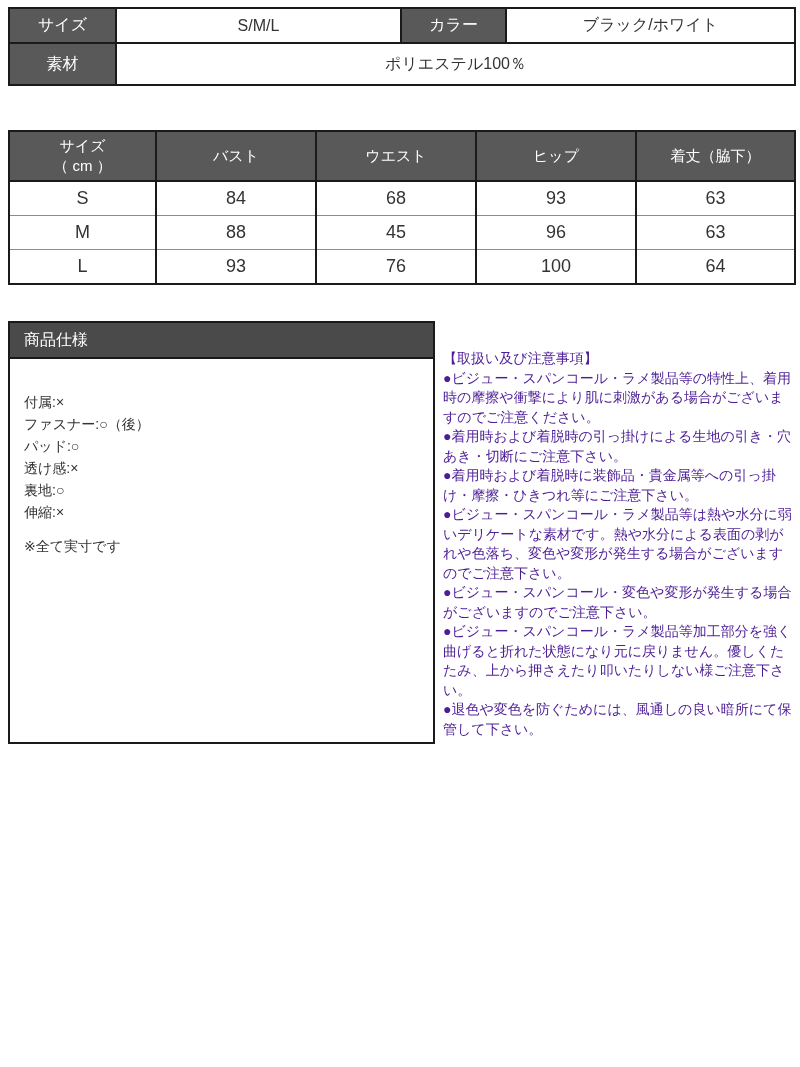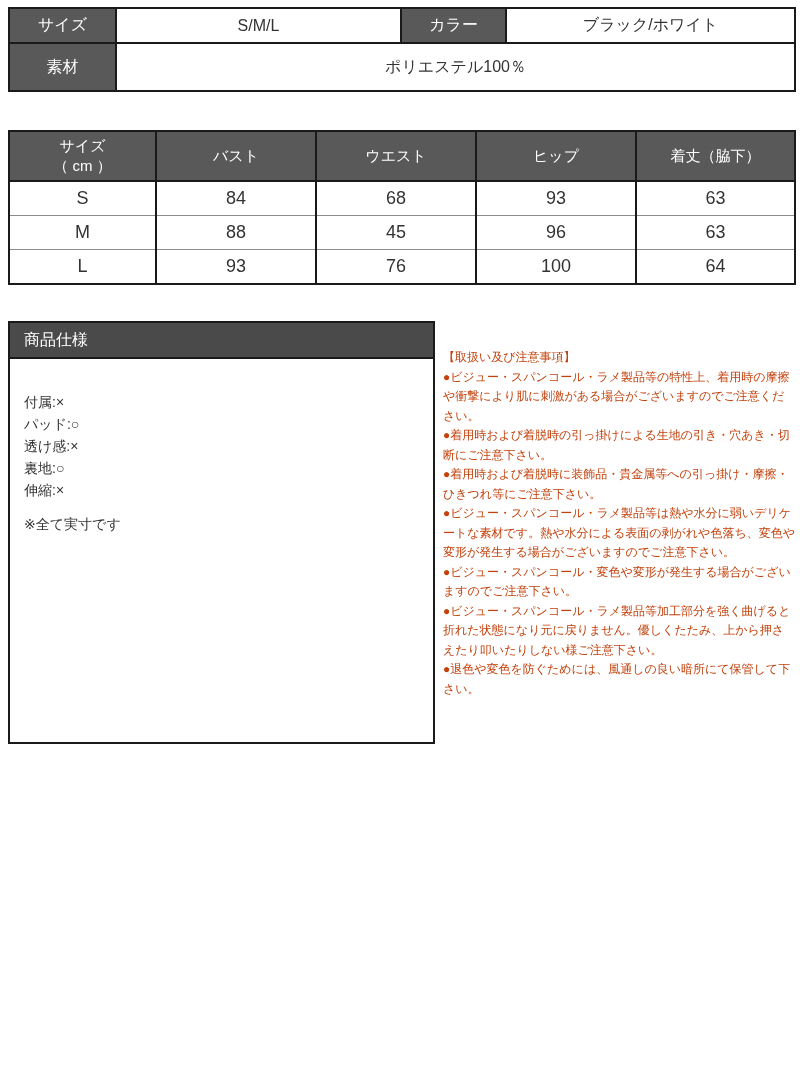--- a/index.html
+++ b/index.html
@@ -24,21 +24,21 @@
   .top-table th, .top-table td {
     border: 2px solid #1a1a1a;
     text-align: center;
     vertical-align: middle;
     font-size: 16px;
     font-weight: normal;
     padding: 0;
   }
   .top-table th { background: #595959; color: #ffffff; }
   .top-table tr.r1 { height: 35px; }
-  .top-table tr.r2 { height: 48px; }
+  .top-table tr.r2 { height: 42px; }
 
   
   .size-table {
     position: absolute;
     left: 8px; top: 130px;
     width: 786px;
     border-collapse: collapse;
     table-layout: fixed;
     border: 2px solid #1a1a1a;
   }
@@ -89,24 +89,23 @@
     font-size: 14px;
   }
   .spec-item { line-height: 22px; }
   .spec-note { margin-top: 12px; line-height: 22px; }
 
   
   .notes {
     position: absolute;
     left: 443px; top: 349px;
     width: 353px;
-    font-size: 12px;
+    font-size: 14px;
     line-height: 19.5px;
-    color: #c2410c;
-    font-family: Liberation Mono, monospace;
+    color: #4c1d95;
   }
   .notes p { margin: 0; padding: 0; }
 </style>
 </head>
 <body>
 
 <div class="page">
 
   <table class="top-table">
     <colgroup>
@@ -171,20 +170,21 @@
         <td>100</td>
         <td>64</td>
       </tr>
     </tbody>
   </table>
 
   <div class="spec-box">
     <div class="spec-box-header">商品仕様</div>
     <div class="spec-box-body">
       <div class="spec-item">付属:×</div>
+      <div class="spec-item">ファスナー:○（後）</div>
       <div class="spec-item">パッド:○</div>
       <div class="spec-item">透け感:×</div>
       <div class="spec-item">裏地:○</div>
       <div class="spec-item">伸縮:×</div>
       <div class="spec-note">※全て実寸です</div>
     </div>
   </div>
 
   <div class="notes">
     <p class="notes-title">【取扱い及び注意事項】</p>

